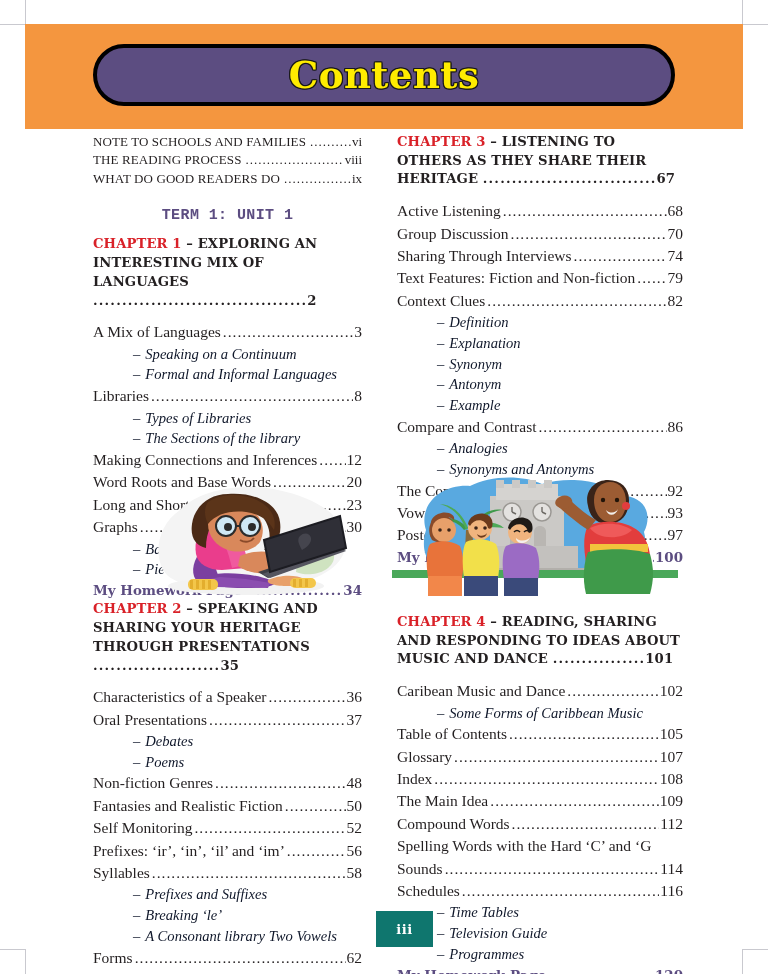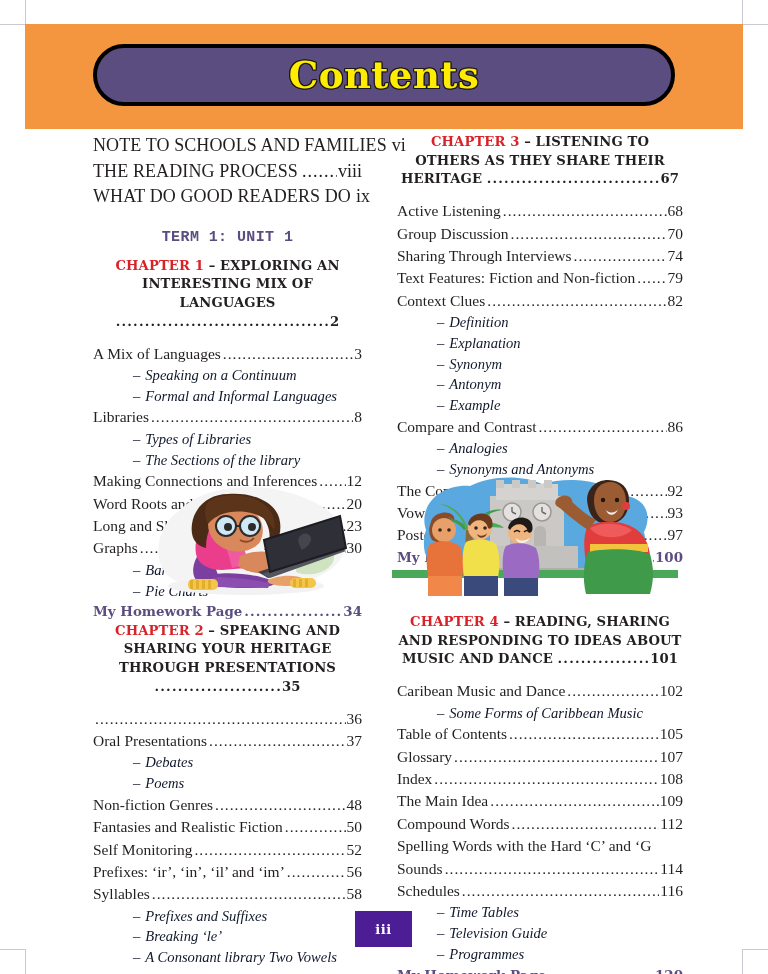--- a/index.html
+++ b/index.html
@@ -70,21 +70,21 @@
     gap: 0px;
   }
   .column { width: 359px; box-sizing: border-box; }
   .col-left  { padding: 0 22px 0 68px; }
   .col-right { padding: 0 60px 0 13px; }
 
   
   .front-row {
     display: flex;
     align-items: baseline;
-    font-size: 18px;
+    font-size: 13px;
     color: #231f20;
     line-height: 1.42;
     white-space: nowrap;
   }
   .front-row .lbl { letter-spacing: 0.1px; }
   .front-row .lead {
     flex: 1 1 auto;
     overflow: hidden;
     white-space: nowrap;
     margin: 0 1px 0 4px;
@@ -105,21 +105,20 @@
   }
 
   
   .chapter-heading {
     font-family: "DejaVu Serif", serif;
     font-weight: bold;
     font-size: 13.2px;
     line-height: 1.42;
     color: #231f20;
     letter-spacing: 0.1px;
-    text-align: center;
   }
   .chapter-heading .chno { color: #d92128; }
   .chapter-heading .lead-inline { letter-spacing: 1.2px; }
   .chapter-heading .pg { white-space: nowrap; }
 
   
   .entries { margin-top: 11px; }
   .entry {
     display: flex;
     align-items: baseline;
@@ -160,25 +159,25 @@
   .sub .dash { margin-right: 5px; }
 
   
   .illo { position: absolute; }
   #illo-laptop { left: 150px; top: 480px; width: 215px; height: 120px; }
   #illo-tour   { left: 392px; top: 470px; width: 286px; height: 136px; }
 
   
   #page-number-box {
     position: absolute;
-    left: 355px;
+    left: 376px;
     top: 911px;
     width: 57px;
     height: 36px;
-    background: #4c1d95;
+    background: #0f766e;
     display: flex;
     align-items: center;
     justify-content: center;
   }
   #page-number-box .pnum {
     color: #ffffff;
     font-family: "DejaVu Serif", serif;
     font-weight: bold;
     font-size: 13px;
     letter-spacing: 0.5px;
@@ -266,20 +265,21 @@
             <span class="lead">........................................................................................................................................................................................................</span>
             <span class="pg">34</span>
           </div>
         </div>
       </div>
     <div class="illo-spacer" style="height: 0px;"></div>
     <div id="chapter-2">
         <div class="chapter-heading"><span class="chno">CHAPTER  2</span><span> – SPEAKING AND SHARING YOUR HERITAGE THROUGH PRESENTATIONS </span><span class="lead-inline">......................</span><span class="pg">35</span></div>
         <div class="entries">
           <div class="entry">
+            <span class="lbl">Characteristics of a Speaker</span>
             <span class="lead">........................................................................................................................................................................................................</span>
             <span class="pg">36</span>
           </div>
           <div class="entry">
             <span class="lbl">Oral Presentations</span>
             <span class="lead">........................................................................................................................................................................................................</span>
             <span class="pg">37</span>
           </div>
           <div class="sub"><span class="dash">–</span><span>Debates</span></div>
           <div class="sub"><span class="dash">–</span><span>Poems</span></div>

